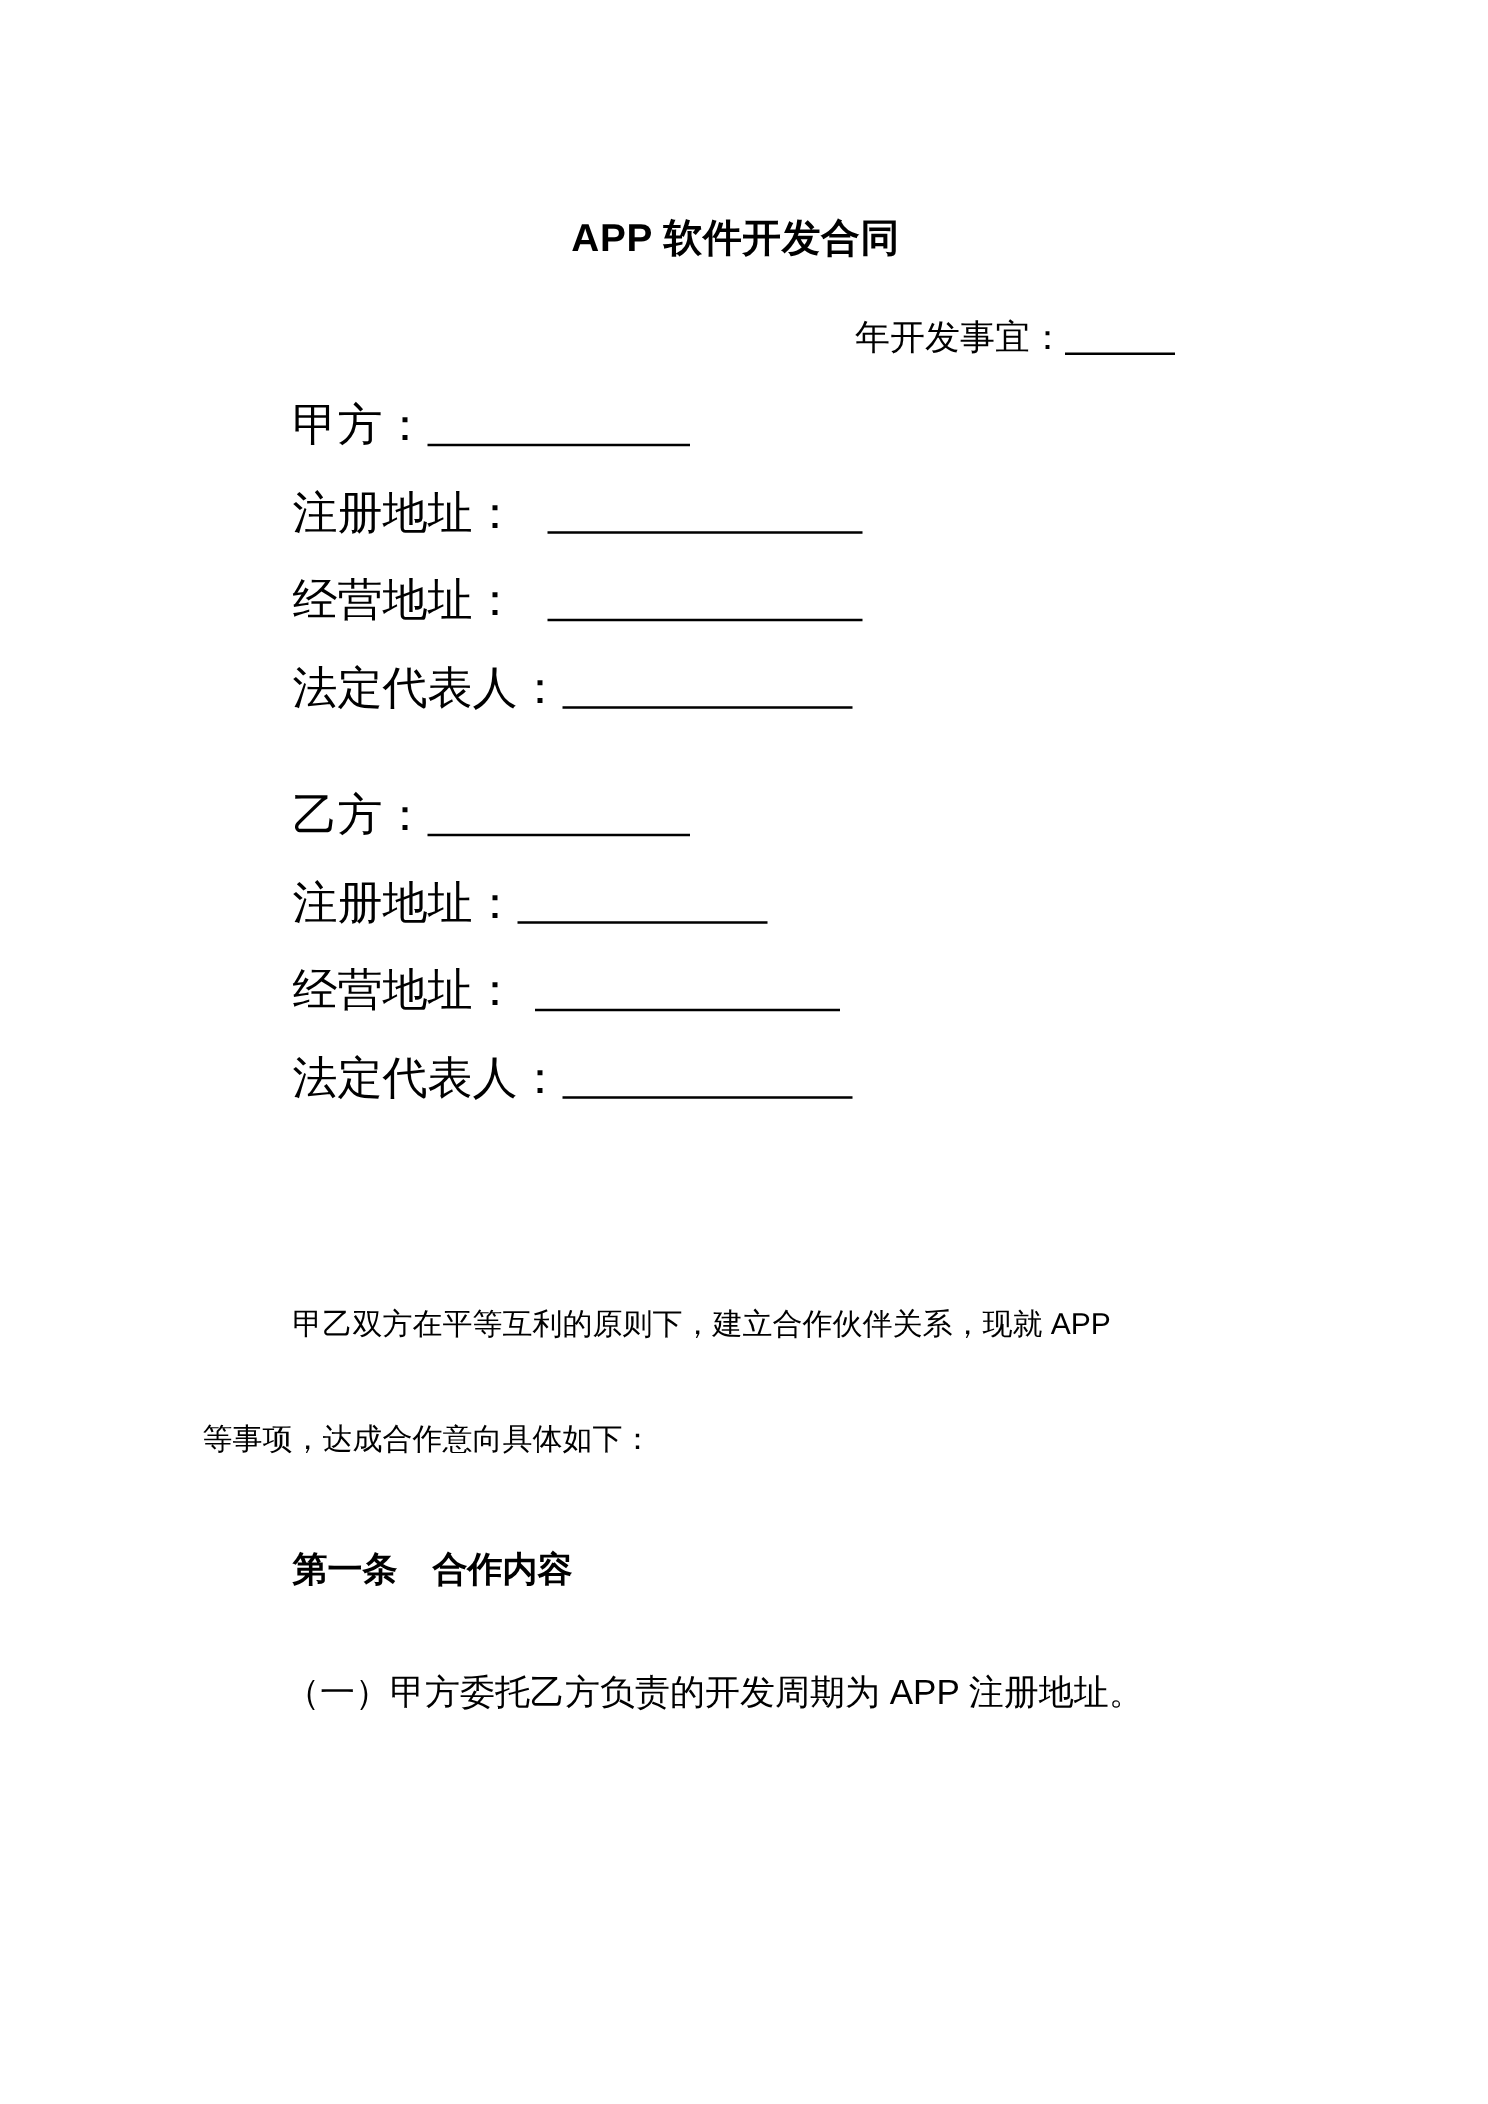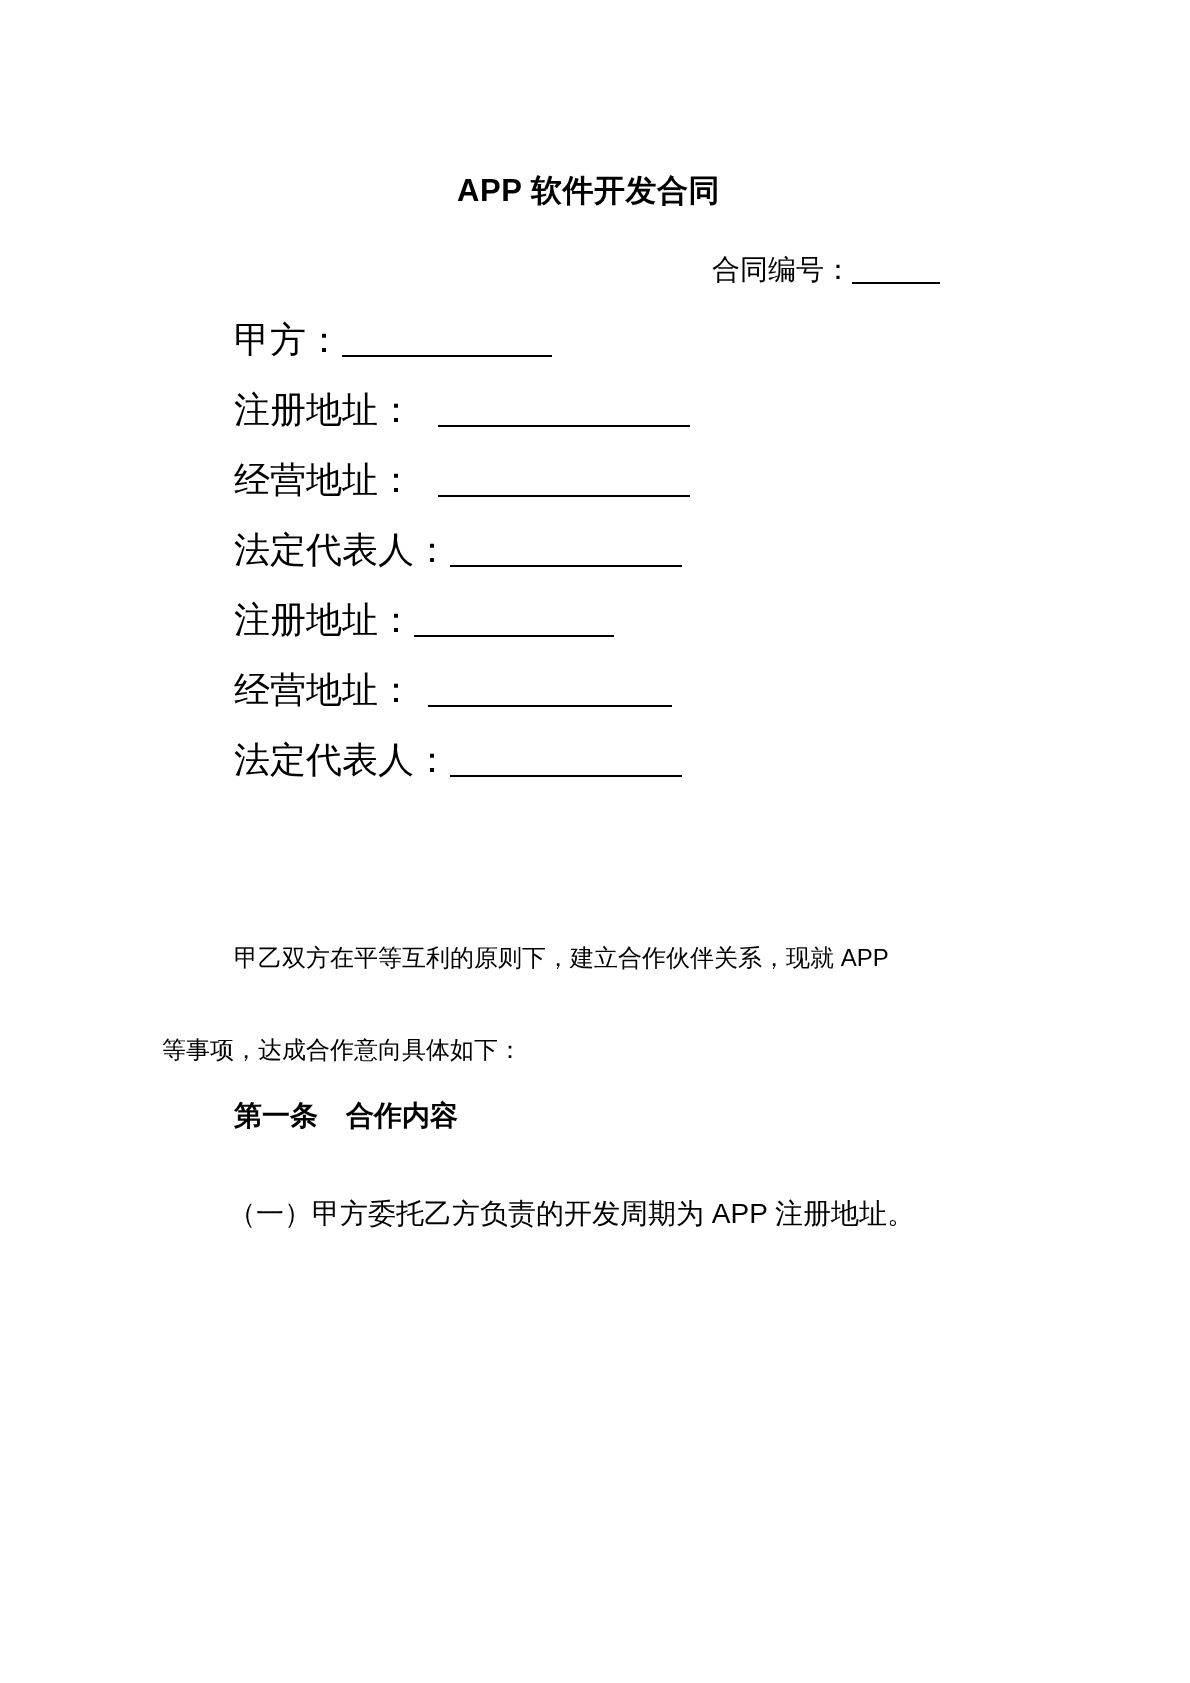--- a/index.html
+++ b/index.html
@@ -58,21 +58,21 @@
   .blank-legal    { width: 232px; }
   .para-line {
     font-size: 24px;
     line-height: 40px;
     white-space: nowrap;
   }
   .para-line.indent { padding-left: 72px; }
   .para-line.l1 { margin-top: 158px; }
   .para-line.l2 { margin-top: 52px; }
   .section-heading {
-    margin-top: 26px;
+    margin-top: 64px;
     font-size: 28px;
     line-height: 40px;
     font-weight: 700;
     padding-left: 72px;
     white-space: nowrap;
   }
   .clause-line {
     margin-top: 58px;
     font-size: 28px;
     line-height: 40px;
@@ -81,39 +81,42 @@
   }
 </style>
 </head>
 <body>
 
 <div class="page">
 
   <h1 class="doc-title">APP 软件开发合同</h1>
 
   <div class="contract-no-line">
-    <span>合同编号：</span><span class="blank blank-contract"></span>
+    <span>年开发事宜：</span><span class="blank blank-contract"></span>
   </div>
 
   <div class="field-line first-a">
     <span>甲方：</span><span class="blank blank-party"></span>
   </div>
 
   <div class="field-line">
     <span>注册地址：</span><span class="blank blank-a-addr"></span>
   </div>
 
   <div class="field-line">
     <span>经营地址：</span><span class="blank blank-a-addr"></span>
   </div>
 
   <div class="field-line">
     <span>法定代表人：</span><span class="blank blank-legal"></span>
   </div>
 
+  <div class="field-line first-b">
+    <span>乙方：</span><span class="blank blank-party"></span>
+  </div>
 
   <div class="field-line">
     <span>注册地址：</span><span class="blank blank-b-reg"></span>
   </div>
 
   <div class="field-line">
     <span>经营地址：</span><span class="blank blank-b-biz"></span>
   </div>
 
   <div class="field-line">

